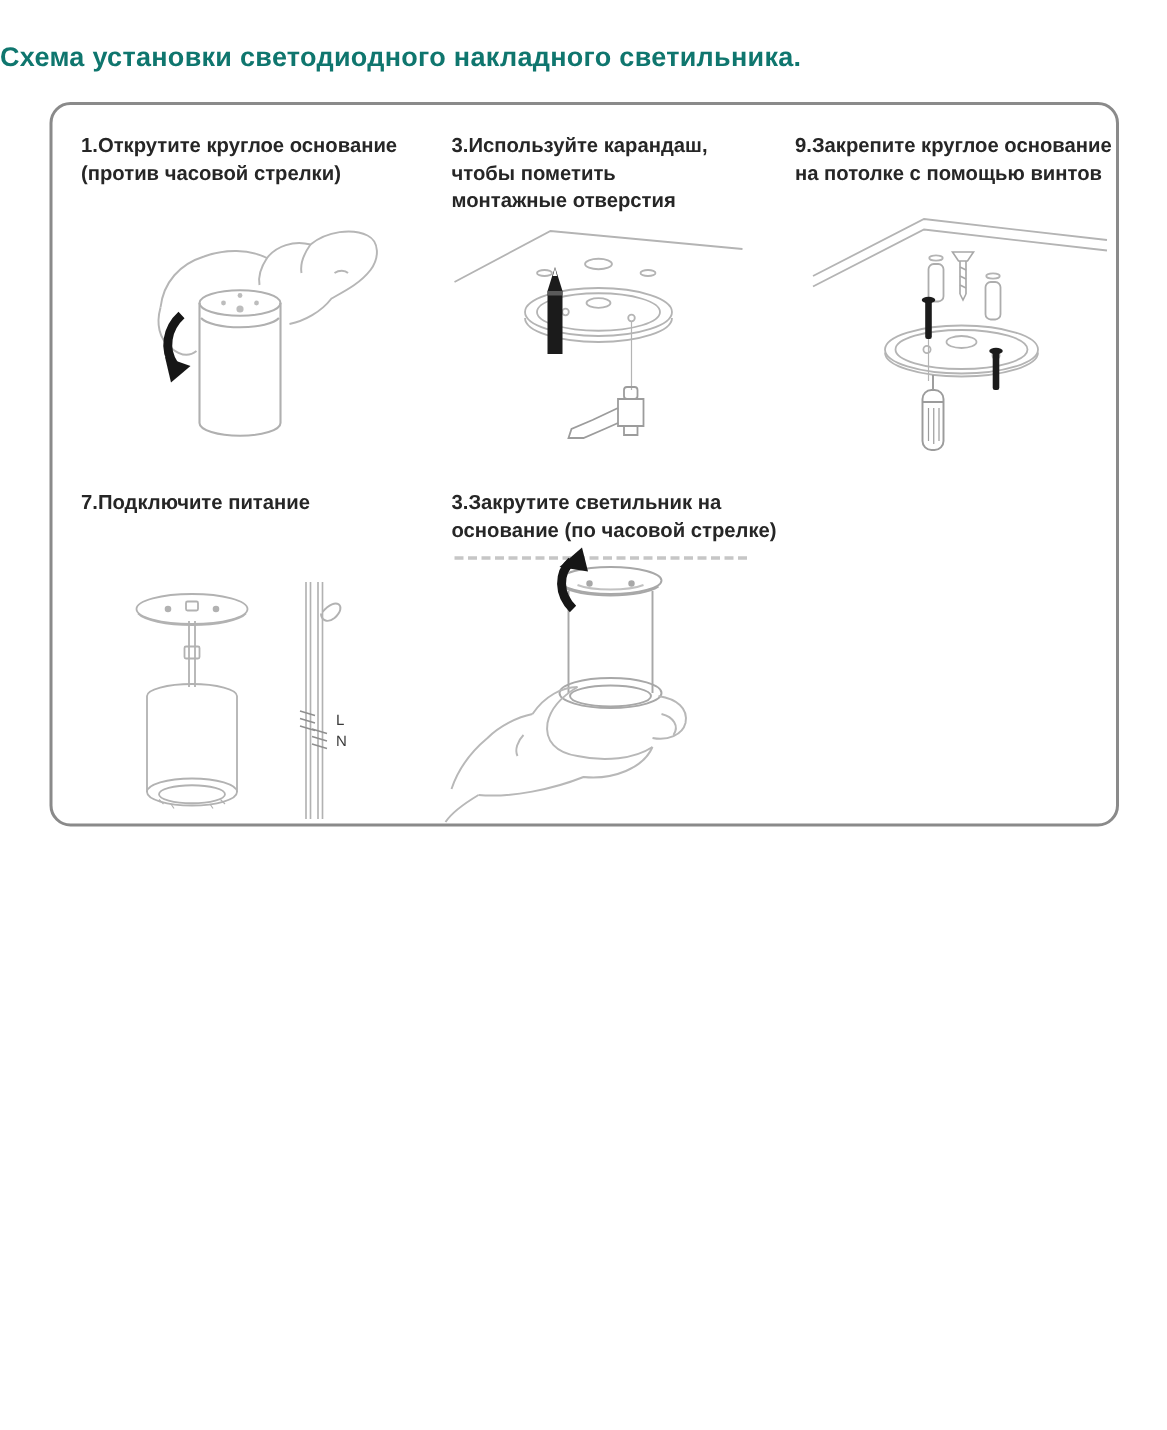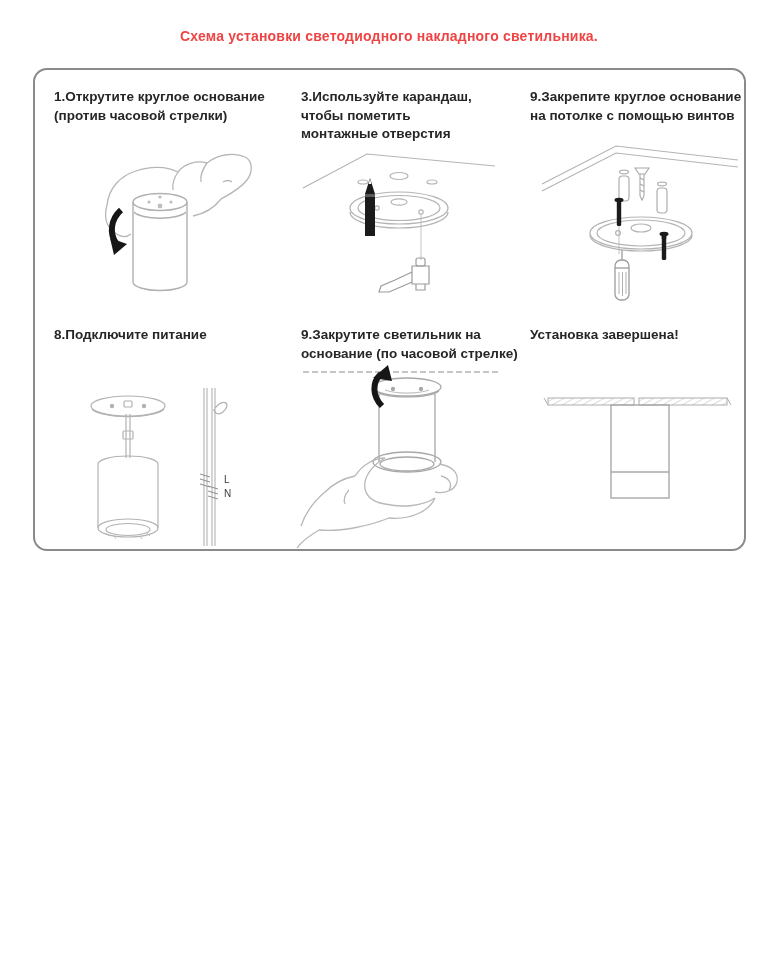--- a/index.html
+++ b/index.html
@@ -1,19 +1,19 @@
 <!DOCTYPE html>
 <html><head>
 <meta charset="utf-8">
 <style>
   html,body{margin:0;padding:0;background:#ffffff;}
   body{width:778px;height:953px;position:relative;font-family:"Liberation Sans",sans-serif;-webkit-font-smoothing:antialiased;}
   .page-title{
-    position:absolute;top:28px;left:0;width:778px;text-align:center;
-    font-size:14px;font-weight:bold;color:#ef4444;letter-spacing:.2px;
+    position:absolute;top:28px;left:0;width:778px;
+    font-size:18px;font-weight:bold;color:#0f766e;letter-spacing:.2px;
   }
   .panel{
     position:absolute;left:33px;top:68px;width:713px;height:483px;
     border:2px solid #8a8a8a;border-radius:14px;box-sizing:border-box;
     background:#ffffff;
   }
   .grid{
     display:grid;grid-template-columns:247px 229px 1fr;grid-template-rows:238px 1fr;
     height:100%;box-sizing:border-box;padding:18px 0 0 19px;
   }
@@ -145,21 +145,21 @@
         <g fill="none" stroke="#9c9c9c" stroke-width="1.3">
           <path d="M84,114 L84,124"></path>
           <rect x="77" y="124" width="14" height="40" rx="6"></rect>
           <path d="M77,132 L91,132"></path>
           <path d="M81,136 L81,158 M84.5,136 L84.5,160 M88,136 L88,158" stroke-width="0.8"></path>
         </g>
       </svg>
     </div>
 
     <div class="step">
-      <div class="caption">8.Подключите питание</div>
+      <div class="caption">7.Подключите питание</div>
       <svg class="fig fig4" width="190" height="172" viewBox="0 0 190 172">
         <g fill="none" stroke="#b2b2b2" stroke-width="1.2">
           <ellipse cx="72" cy="24" rx="37" ry="10"></ellipse>
           <path d="M36,27 A37,10 0 0 0 108,27"></path>
           <circle cx="56" cy="24" r="1.6" fill="#b2b2b2"></circle>
           <circle cx="88" cy="24" r="1.6" fill="#b2b2b2"></circle>
           <rect x="68" y="19" width="8" height="6" rx="1"></rect>
           <path d="M70,32 L70,76 M74,32 L74,76"></path>
           <rect x="67" y="49" width="10" height="8" rx="1"></rect>
           <path d="M42,82 A30,8 0 0 1 102,82"></path>
@@ -175,21 +175,21 @@
         <g stroke="#8f8f8f" stroke-width="1" fill="none">
           <path d="M144,92 l10,3 m-10,2 l10,3 m-10,2 l10,3"></path>
           <path d="M152,104 l10,3 m-10,2 l10,3 m-10,2 l10,3"></path>
         </g>
         <text class="wire-label" x="168" y="101">L</text>
         <text class="wire-label" x="168" y="115">N</text>
       </svg>
     </div>
 
     <div class="step">
-      <div class="caption">9.Закрутите светильник на
+      <div class="caption">3.Закрутите светильник на
 основание (по часовой стрелке)</div>
       <svg class="fig fig5" width="228" height="192" viewBox="0 0 228 192">
         <path d="M14,12 L212,12" stroke="#c6c6c6" stroke-width="2.2" stroke-dasharray="6,3" fill="none"></path>
         <g fill="none" stroke="#a8a8a8" stroke-width="1.3">
           <ellipse cx="118" cy="27" rx="34" ry="9"></ellipse>
           <path d="M86,31 A34,9 0 0 0 150,31"></path>
           <path d="M96,30 A26,6.5 0 0 0 140,30" opacity="0.7"></path>
           <circle cx="104" cy="29" r="1.5" fill="#a8a8a8"></circle>
           <circle cx="132" cy="29" r="1.5" fill="#a8a8a8"></circle>
           <path d="M90,34 L90,102 M146,34 L146,102"></path>
@@ -206,34 +206,15 @@
           <path d="M146,138 C140,152 120,160 100,158 C80,166 52,172 30,170"></path>
           <path d="M30,170 C20,176 12,182 8,188"></path>
         </g>
         <g>
           <path d="M93,46 C83,36 83,22 92,14" stroke="#161616" stroke-width="6" fill="none"></path>
           <polygon points="84,18 99,5 103,21" fill="#161616"></polygon>
         </g>
       </svg>
     </div>
 
-    <div class="step">
-      <div class="caption">Установка завершена!</div>
-      <svg class="fig fig6" width="205" height="140" viewBox="0 0 205 140">
-        <defs>
-          <pattern id="hatch" width="5" height="7" patternTransform="rotate(60)" patternUnits="userSpaceOnUse">
-            <line x1="0" y1="0" x2="0" y2="7" stroke="#b8b8b8" stroke-width="1"></line>
-          </pattern>
-        </defs>
-        <g stroke="#aeaeae" fill="url(#hatch)" stroke-width="1">
-          <rect x="10" y="20" width="86" height="7"></rect>
-          <rect x="101" y="20" width="88" height="7"></rect>
-          <path d="M6,20 L10,27 M189,20 L193,27" fill="none"></path>
-        </g>
-        <g fill="none" stroke="#a8a8a8" stroke-width="1.4">
-          <rect x="73" y="27" width="58" height="93"></rect>
-          <path d="M73,94 L131,94"></path>
-        </g>
-      </svg>
-    </div>
 
   </div>
 </div>
 
 </body></html>

